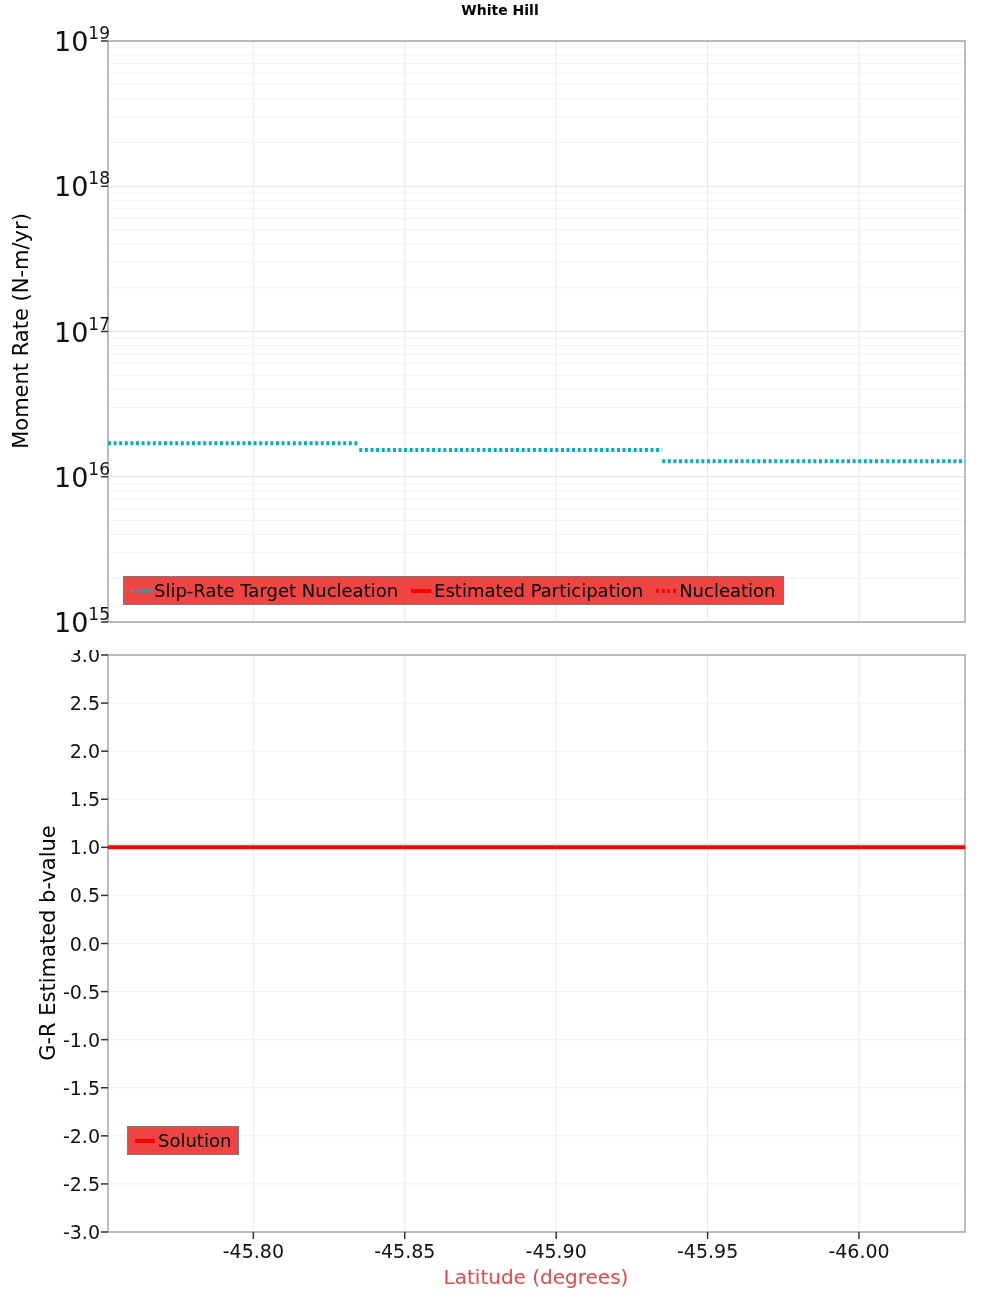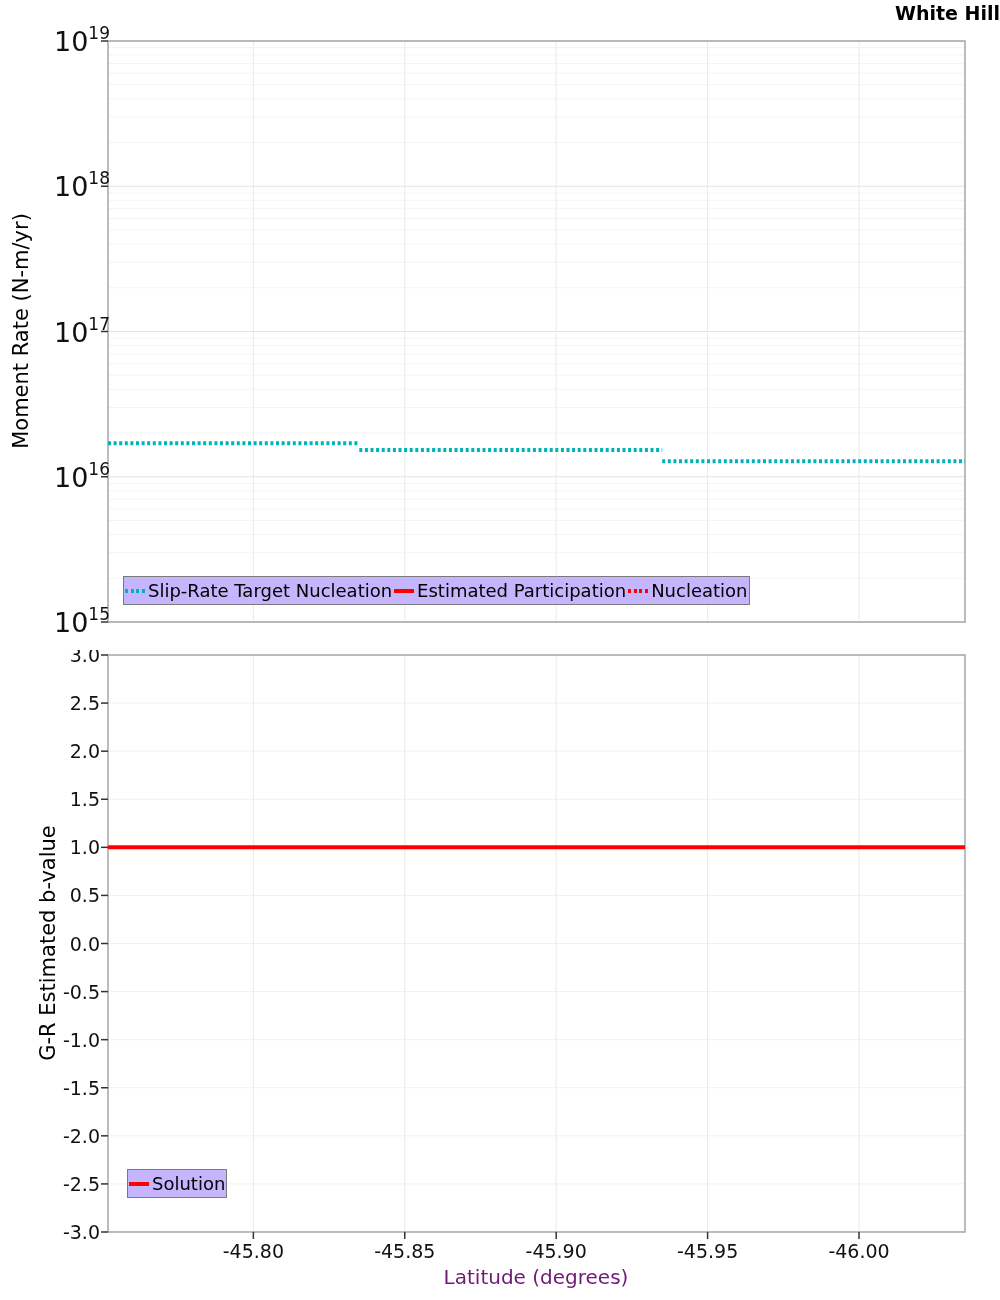--- a/index.html
+++ b/index.html
@@ -4,40 +4,40 @@
 <style>
   html,body{margin:0;padding:0;}
   body{
     width:1000px;height:1300px;position:relative;background:#ffffff;
     font-family:"DejaVu Sans", sans-serif;color:#111;overflow:hidden;
   }
   .chart-svg{position:absolute;left:0;display:block;}
   #chart-top-svg{top:0;}
   #chart-bottom-svg{top:650px;}
   .page-title{
-    position:absolute;top:2px;left:0;width:1000px;text-align:right;
-    font-size:19px;font-weight:bold;color:#000;
+    position:absolute;top:2px;left:0;width:1000px;text-align:center;
+    font-size:14px;font-weight:bold;color:#000;
   }
   .ylabel{
     position:absolute;white-space:nowrap;font-size:21px;color:#000;
     transform:translate(-50%,-50%) rotate(-90deg);
   }
   #ylabel-top{left:21px;top:331px;}
   #ylabel-bottom{left:48px;top:943px;}
   .xlabel{
     position:absolute;left:536px;top:1277px;transform:translate(-50%,-50%);
-    white-space:nowrap;font-size:20px;color:#701a75;
+    white-space:nowrap;font-size:20px;color:#ef4444;
   }
   .legend{
-    position:absolute;display:inline-flex;align-items:center;gap:2px;
-    background:#c4b5fd;border:1.5px solid #7a7a7a;padding:3px 1px;
+    position:absolute;display:inline-flex;align-items:center;gap:13px;
+    background:#ef4444;border:1.5px solid #7a7a7a;padding:3px 7px;
     font-size:18px;color:#000;white-space:nowrap;
   }
   #legend-top{left:123px;top:576px;}
-  #legend-bottom{left:127px;top:1169px;align-items:flex-end;}
+  #legend-bottom{left:127px;top:1126px;align-items:flex-end;}
   .legend-item{display:inline-flex;align-items:center;gap:3px;}
   .swatch{display:inline-block;width:20px;height:4px;flex:0 0 auto;}
 </style>
 </head>
 <body>
 
 <div class="page-title">White Hill</div>
 
 <div class="ylabel" id="ylabel-top">Moment Rate (N-m/yr)</div>
 <div class="ylabel" id="ylabel-bottom">G-R Estimated b-value</div>

